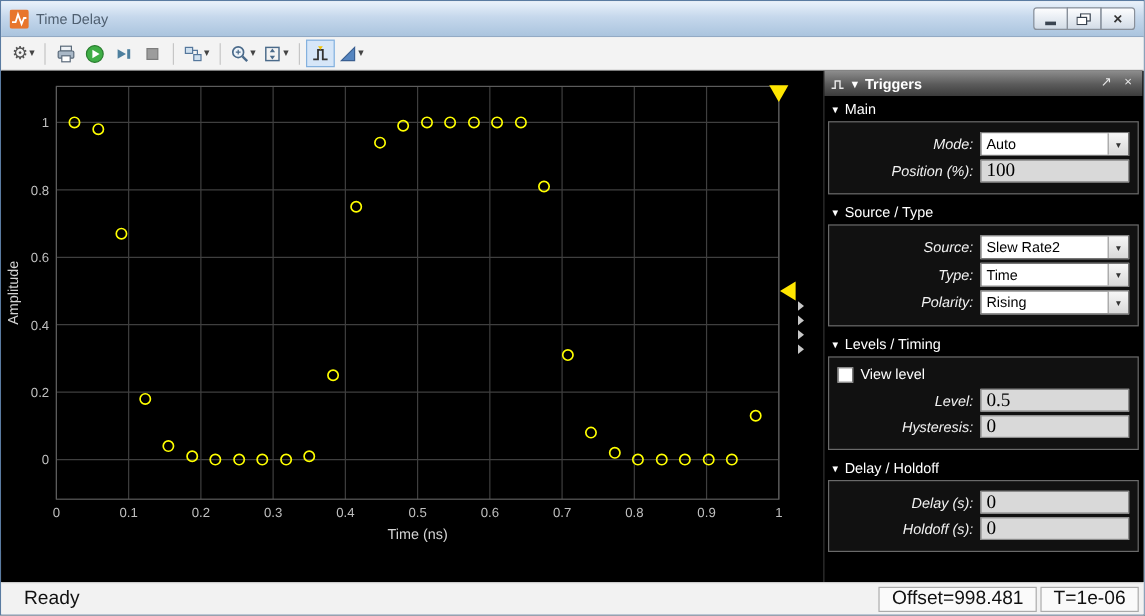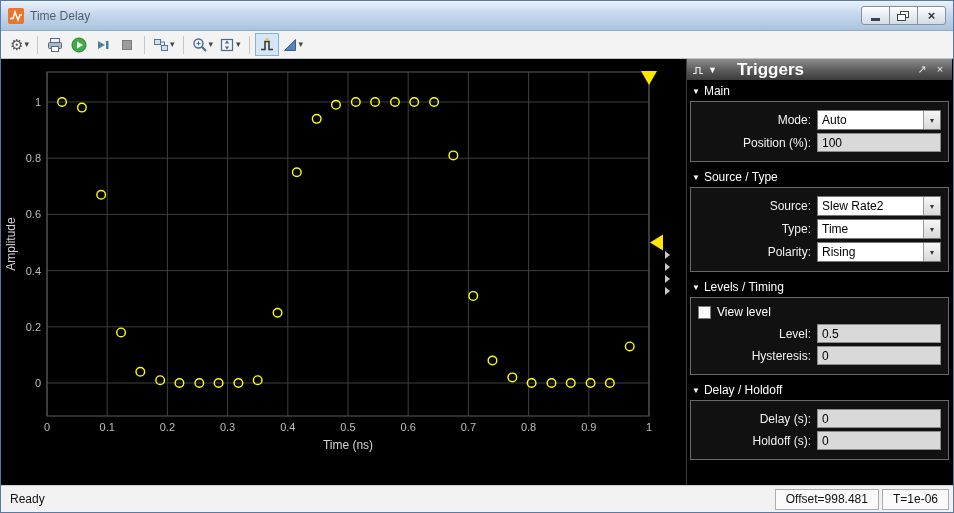--- a/index.html
+++ b/index.html
@@ -34,37 +34,37 @@
   .scope-area { position: relative; width: 685px; background: #000; }
   .scope-area svg { display: block; }
   svg text { font-family: "Liberation Sans", sans-serif; }
   .collapse-arrows { position: absolute; top: 190px; right: 16px; display: flex; flex-direction: column; }
   .sp-arrow { width: 0; height: 0; border-top: 4px solid transparent; border-bottom: 4px solid transparent; border-left: 5px solid #c8c8c8; margin: 2px 0; }
 
   
   .panel { width: 266px; background: #000; border-left: 1px solid #3c3c3c; display: flex; flex-direction: column; color: #fff; }
   .panel-header { height: 21px; flex: 0 0 21px; background: linear-gradient(#8d8d8d, #5a5a5a 55%, #3c3c3c); display: flex; align-items: center; padding: 0 5px; gap: 4px; }
   .panel-header .ph-tri { font-size: 9px; color: #fff; }
-  .panel-title { font-size: 17px; font-weight: bold; color: #fff; flex: 1; margin-left: 16px; }
+  .panel-title { font-size: 12px; font-weight: bold; color: #fff; flex: 1; }
   .ph-icon-btn { color: #e8e8e8; font-size: 11px; width: 14px; text-align: center; line-height: 1; }
   .sec-title { display: flex; align-items: center; gap: 4px; font-size: 12px; color: #fff; padding: 4px 2px 2px 5px; }
   .sec-tri { font-size: 8px; color: #fff; }
   .sec-body { margin: 1px 3px 4px 3px; border: 1px solid #6a6a6a; background: #111; padding: 5px 7px 6px 4px; }
   .row { display: grid; grid-template-columns: 116px 1fr; gap: 6px; align-items: center; margin: 3px 0; }
-  .row-label { font-size: 12px; color: #f2f2f2; text-align: right; white-space: nowrap; }
+  .row-label { font-size: 12px; color: #f2f2f2; text-align: right; white-space: nowrap; font-style: italic; }
   .sel { height: 20px; background: #fff; border: 1px solid #767676; display: flex; align-items: center; font-size: 12px; color: #000; overflow: hidden; }
   .sel .sel-text { padding-left: 4px; flex: 1; white-space: nowrap; }
   .sel .sel-arrow { width: 17px; height: 100%; background: linear-gradient(#f6f6f6, #d9d9d9); border-left: 1px solid #9a9a9a; display: flex; align-items: center; justify-content: center; font-size: 8px; color: #333; }
-  .inp { height: 19px; width: 100%; background: #d9d9d9; border: 1px solid #8b8b8b; font-size: 12px; color: #000; padding: 0 4px; font-family: Liberation Sans, sans-serif; }
+  .inp { height: 19px; width: 100%; background: #d9d9d9; border: 1px solid #8b8b8b; font-size: 16px; color: #000; padding: 0 4px; font-family: Liberation Serif, serif; }
   .cb-row { display: flex; align-items: center; gap: 6px; margin: 2px 0 5px 3px; }
   .cb { width: 13px; height: 13px; background: #fff; border: 1px solid #7a7a7a; }
   .cb-label { font-size: 12px; color: #fff; }
 
   
-  .statusbar { height: 27px; flex: 0 0 27px; background: #f2f2f2; border-top: 1px solid #cccccc; display: flex; align-items: center; font-size: 12px; color: #111; padding: 0 4px 0 9px; }
+  .statusbar { height: 27px; flex: 0 0 27px; background: #f2f2f2; border-top: 1px solid #cccccc; display: flex; align-items: center; font-size: 16px; color: #111; padding: 0 4px 0 19px; }
   .status-right { margin-left: auto; display: flex; gap: 3px; }
   .status-cell { border: 1px solid #ababab; background: #fafafa; height: 21px; display: flex; align-items: center; padding: 0 10px; }
 </style>
 </head>
 <body>
 
 <div class="window">
 
   <div class="titlebar">
     <svg width="16" height="16">

